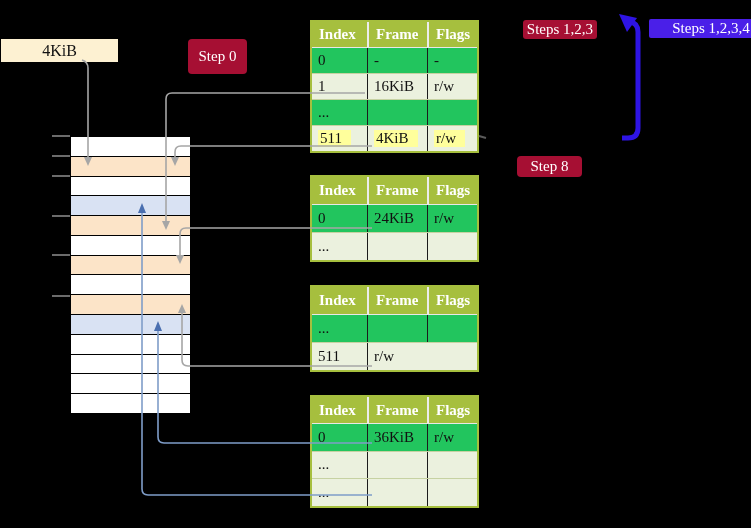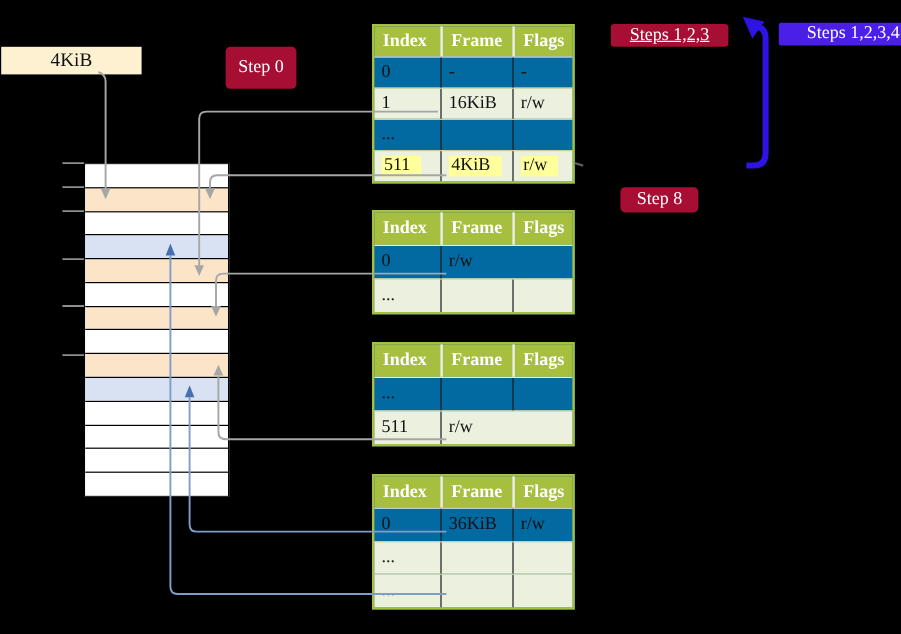--- a/index.html
+++ b/index.html
@@ -6,33 +6,33 @@
   .stage{position:relative;width:751px;height:528px;background:#000;overflow:hidden;
          font-family:"Liberation Serif","DejaVu Serif",serif;}
 
   
   .label-4kib{position:absolute;left:1px;top:39px;width:117px;height:23px;
     display:flex;align-items:center;justify-content:center;
     color:#111;font-size:16px;}
   .badge{position:absolute;color:#fff;display:flex;align-items:center;justify-content:center;
     font-size:15px;border-radius:4px;}
   .b-step0{left:188px;top:39px;width:59px;height:35px;}
-  .b-steps123{left:509px;top:20px;width:98px;height:19px;border-radius:3px;text-decoration:underline;}
+  .b-steps123{left:523px;top:20px;width:74px;height:19px;border-radius:3px;}
   .b-steps1234{left:649px;top:19px;width:102px;height:19px;border-radius:2px;}
   .b-step4{left:517px;top:156px;width:65px;height:21px;}
 
   
   .memcol{position:absolute;left:70px;top:136px;width:121px;height:278px;
     border:1px solid #000;background:#fff;display:flex;flex-direction:column;box-sizing:border-box;}
   .mem-row{flex:1;}
   .mem-row + .mem-row{border-top:1px solid #000;}
 
   
   .ptable{position:absolute;left:310px;width:169px;box-sizing:border-box;
-    border:2px solid #f97316;background:#0369a1;}
+    border:2px solid #f97316;background:#22c55e;}
   .trow{display:flex;align-items:center;}
   .cell{box-sizing:border-box;height:100%;display:flex;align-items:center;
     padding-left:6px;font-size:15px;color:#111;overflow:hidden;white-space:nowrap;}
   .c1{width:55px;}
   .c2{width:60px;}
   .c3{flex:1;}
   .thead{font-weight:bold;}
   .thead .cell{color:#fff;padding-left:7px;font-size:15px;}
   .thead .c2,.thead .c3{border-left:2px solid #ececec;}
   .trow:not(.thead) .c2,.trow:not(.thead) .c3{border-left:1px solid #1c1c1c;}
@@ -122,20 +122,21 @@
   </div>
 
   <div class="ptable" id="t2" style="border-color: rgb(166, 191, 62);">
     <div class="trow thead" style="background-color: rgb(166, 191, 62);">
       <div class="cell c1">Index</div>
       <div class="cell c2">Frame</div>
       <div class="cell c3">Flags</div>
     </div>
     <div class="trow">
       <div class="cell c1">0</div>
+      <div class="cell c2">24KiB</div>
       <div class="cell c3">r/w</div>
     </div>
     <div class="trow alt">
       <div class="cell c1">...</div>
       <div class="cell c2"></div>
       <div class="cell c3"></div>
     </div>
   </div>
 
   <div class="ptable" id="t3" style="border-color: rgb(166, 191, 62);">

